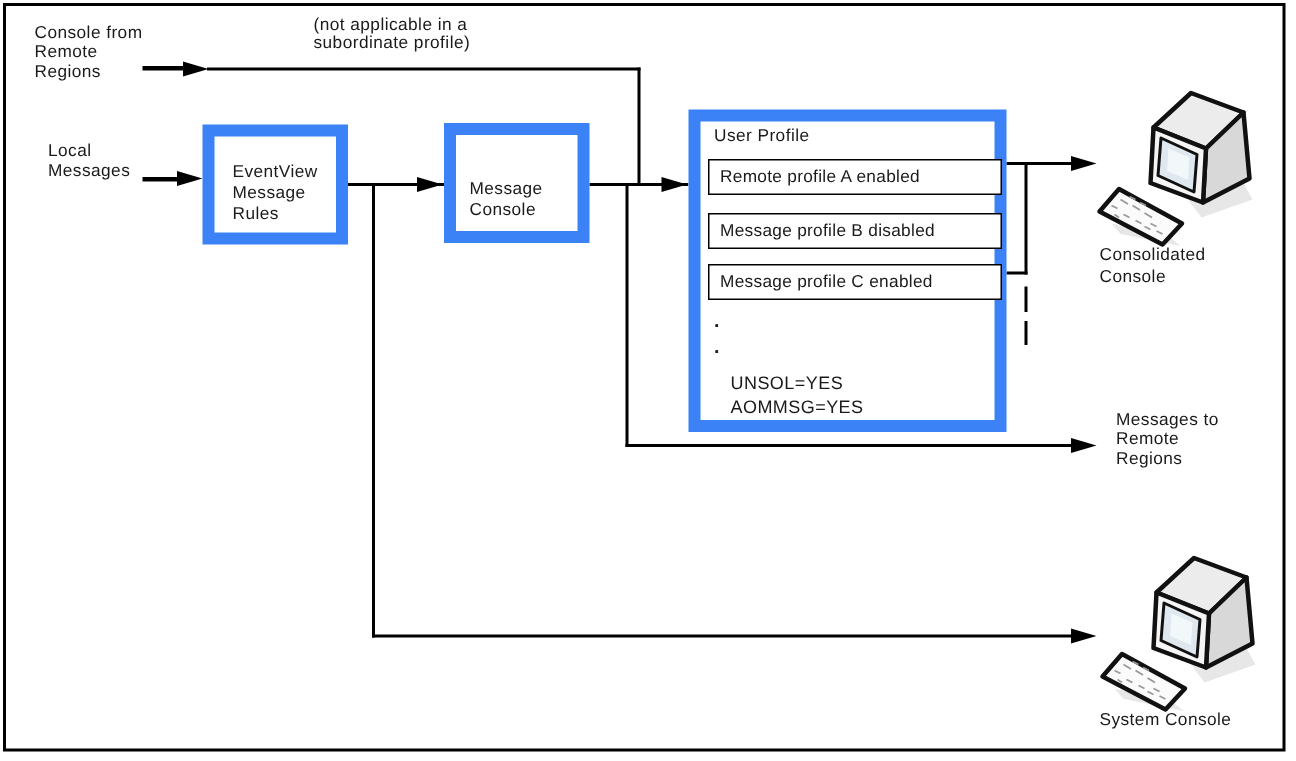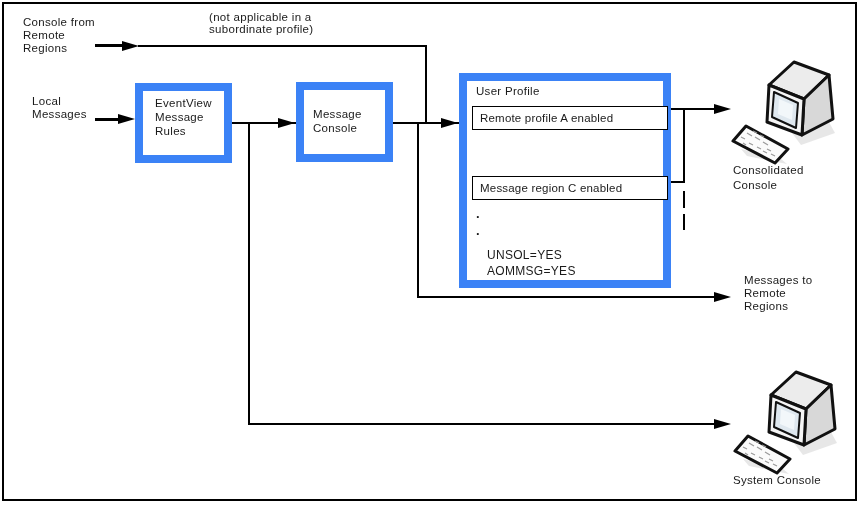--- a/index.html
+++ b/index.html
@@ -5,21 +5,21 @@
   html,body{margin:0;padding:0;background:#ffffff;}
   .canvas{
     position:relative;width:864px;height:507px;background:#ffffff;
     font-family:"Liberation Sans",sans-serif;color:#1a1a1a;overflow:hidden;
   }
   .frame{position:absolute;left:2px;top:2px;width:855px;height:499px;border:2px solid #000;box-sizing:border-box;}
   .lbl{position:absolute;font-size:11.5px;line-height:13px;letter-spacing:.3px;white-space:nowrap;}
   .ln{position:absolute;background:#000;}
   .arr{position:absolute;width:0;height:0;border-top:5px solid transparent;border-bottom:5px solid transparent;border-left:17px solid #000;}
   .box{position:absolute;border:8px solid #3b82f6;background:#fff;box-sizing:border-box;}
-  .boxtext{position:absolute;font-size:11.5px;line-height:14px;letter-spacing:.3px;white-space:nowrap;}
+  .boxtext{position:absolute;font-size:11.5px;line-height:14px;letter-spacing:.3px;white-space:nowrap;margin-top:12px;}
   .up-title{position:absolute;left:9px;top:4px;font-size:11.5px;letter-spacing:.3px;white-space:nowrap;}
   .up-inner{position:absolute;left:5px;width:196px;height:24px;border:1.5px solid #000;background:#fff;box-sizing:border-box;
     display:flex;align-items:center;padding-left:7px;font-size:11.5px;letter-spacing:.2px;white-space:nowrap;}
   .dot{position:absolute;left:9px;font-size:13px;font-weight:bold;line-height:13px;}
   .setting{position:absolute;left:20px;font-size:12px;letter-spacing:.3px;white-space:nowrap;}
   .icon{position:absolute;width:112px;height:108px;}
 </style>
 </head>
 <body>
 
@@ -95,21 +95,22 @@
   <div class="box" style="left:296px;top:82px;width:97px;height:80px">
     <div class="boxtext" style="left:9px;top:17px">
       <div>Message</div>
       <div>Console</div>
     </div>
   </div>
 
   <div class="box" style="left:459px;top:73px;width:212px;height:215px">
     <div class="up-title">User Profile</div>
     <div class="up-inner" style="top:25px">Remote profile A enabled</div>
-    <div class="up-inner" style="top:95px">Message region C enabled</div>
+    <div class="up-inner" style="top:61px">Message profile B disabled</div>
+    <div class="up-inner" style="top:95px">Message profile C enabled</div>
     <div class="dot" style="top:126px">.</div>
     <div class="dot" style="top:143px">.</div>
     <div class="setting" style="top:167px">UNSOL=YES</div>
     <div class="setting" style="top:183px">AOMMSG=YES</div>
   </div>
 
   <svg class="icon" style="left:727px;top:57px" viewBox="0 0 112 108">
     <path d="M62 72 L98 58 L108 76 L74 88 Z" fill="#cfcfcf" opacity=".5"></path>
     <polygon points="42,28 67,5 102,18 77,42" stroke="#111" stroke-width="3" stroke-linejoin="round" fill="#ececec"></polygon>
     <polygon points="77,42 102,18 106,62 75,78" stroke="#111" stroke-width="3" stroke-linejoin="round" fill="#d8d8d8"></polygon>

